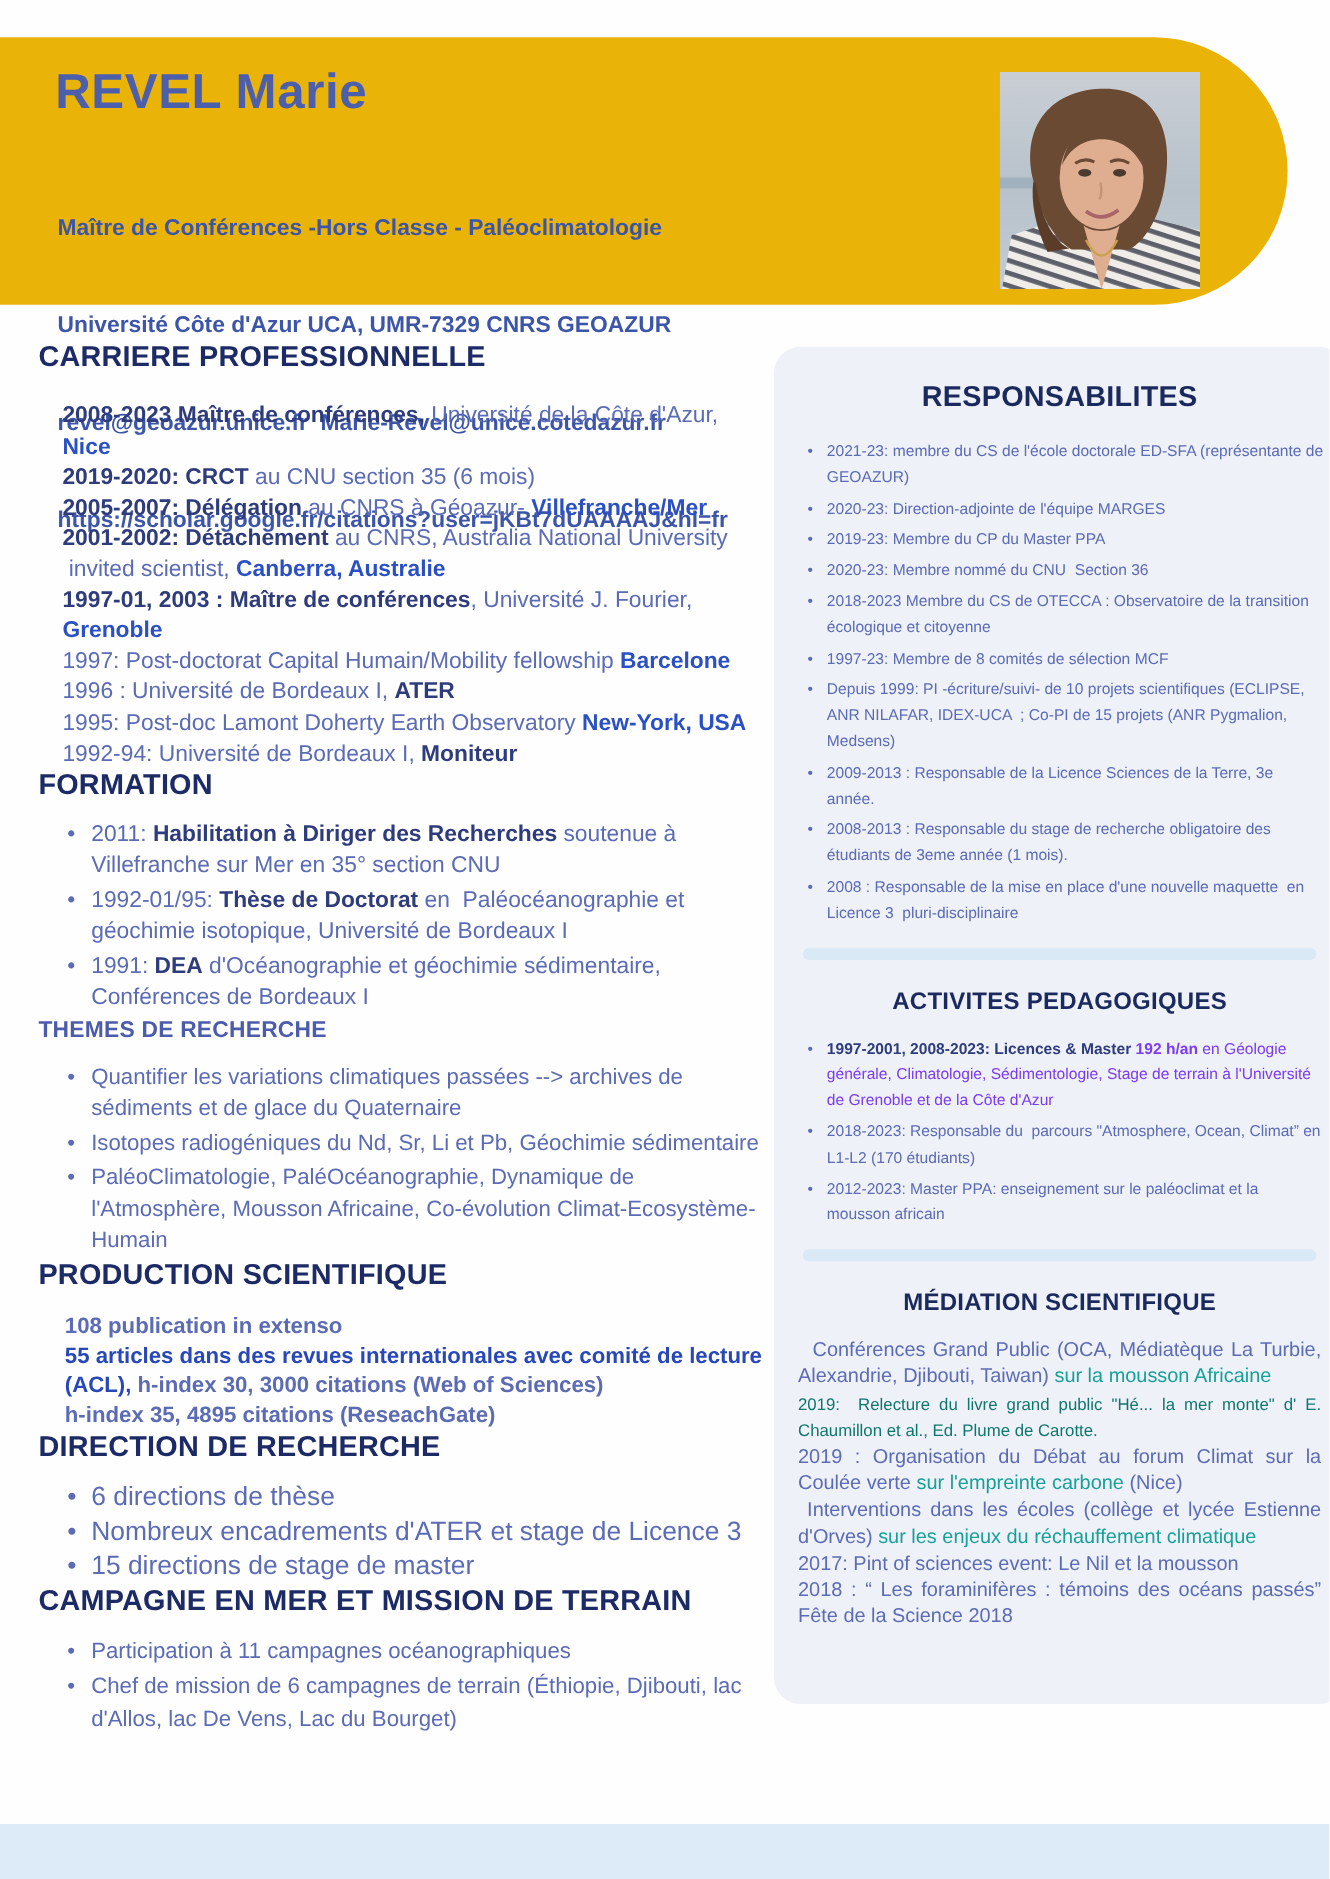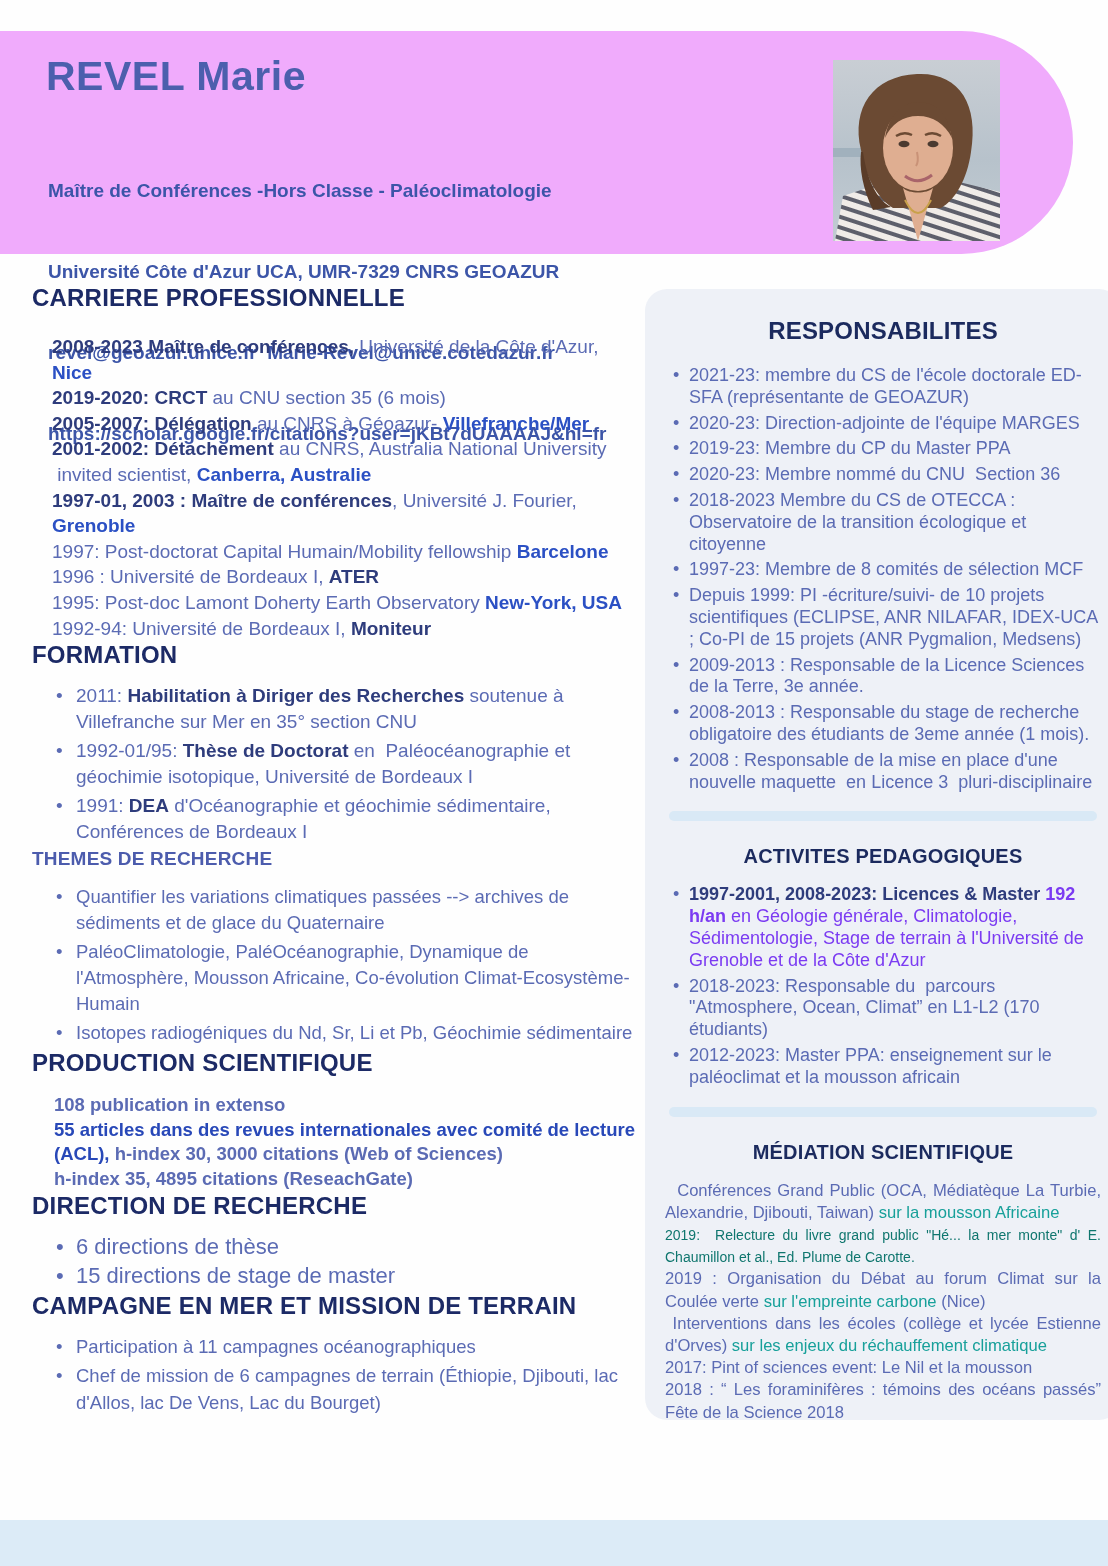--- a/index.html
+++ b/index.html
@@ -1,21 +1,21 @@
 <!DOCTYPE html>
 <html lang="fr"><head>
 <meta charset="utf-8">
 <style>
   html,body{margin:0;padding:0;background:#ffffff;}
   body{font-family:"Liberation Sans","DejaVu Sans",sans-serif;}
   .page{position:relative;width:1108px;height:1566px;background:#fefefe;overflow:hidden;}
 
   
   .header-band{position:absolute;left:0;top:31px;width:1073px;height:223px;
-    background:#f0abfc;border-radius:0 112px 112px 0;}
+    background:#eab308;border-radius:0 112px 112px 0;}
   .name{position:absolute;left:46px;top:22px;margin:0;font-size:41px;font-weight:800;
     color:#4c5fad;letter-spacing:.5px;}
   .contact{position:absolute;left:48px;top:92px;font-size:19px;line-height:27px;
     font-weight:700;color:#3c55a8;white-space:pre-wrap;}
   .contact div{margin:0;}
   .photo{position:absolute;left:833px;top:29px;width:167px;height:181px;overflow:hidden;}
   .photo svg{display:block;}
 
   
   .left-col{position:absolute;left:32px;top:284px;width:606px;}
@@ -32,21 +32,21 @@
   .dir li{margin-bottom:8px;}
   .cmp{font-size:18.5px;line-height:26.5px;}
   .mt36{margin-top:36px;} .mt26{margin-top:26px;} .mt24{margin-top:24px;}
 
   
   .right-panel{position:absolute;left:645px;top:289px;width:476px;height:1131px;
     box-sizing:border-box;background:#eef1f7;border-radius:22px;padding:16px 18px;}
   .right-panel h2.sec{text-align:center;margin:12px 0 20px 0;color:#1b2a5e;}
   .right-panel h3.psec{text-align:center;margin:24px 0 16px 0;font-size:20px;
     font-weight:800;color:#1b2a5e;letter-spacing:.2px;}
-  ul.pbullets{list-style:none;margin:0;padding:0 0 0 26px;font-size:18px;line-height:21.8px;}
+  ul.pbullets{list-style:none;margin:0;padding:0 0 0 26px;font-size:13px;line-height:21.8px;}
   ul.pbullets li{position:relative;margin:0 0 4px 0;}
   ul.pbullets li::before{content:"\2022";position:absolute;left:-16px;color:#5b6bb4;}
   .divider{height:10px;border-radius:6px;background:#d9e9f6;margin:18px 6px 0 6px;}
   .mediation{font-size:16.6px;line-height:22.2px;text-align:justify;margin:0 2px;}
   .mediation div{margin:0;}
 
   
   .footer-band{position:absolute;left:0;top:1520px;width:100%;height:46px;background:#dcebf7;}
 
   
@@ -131,39 +131,40 @@
           <li><span class="sg s">2011: </span><span class="sg nb">Habilitation à Diriger des Recherches</span><span class="sg s"> soutenue à Villefranche sur Mer en 35° section CNU</span></li>
           <li><span class="sg s">1992-01/95: </span><span class="sg nb">Thèse de Doctorat</span><span class="sg s"> en  Paléocéanographie et géochimie isotopique, Université de Bordeaux I</span></li>
           <li><span class="sg s">1991: </span><span class="sg nb">DEA</span><span class="sg s"> d'Océanographie et géochimie sédimentaire, Conférences de Bordeaux I</span></li>
         </ul>
     </section>
 
     <section>
       <h3 class="subsec mt26">THEMES DE RECHERCHE</h3>
       <ul class="bullets thm">
           <li><span class="sg s">Quantifier les variations climatiques passées --&gt; archives de sédiments et de glace du Quaternaire</span></li>
+          <li><span class="sg s">Isotopes radiogéniques du Nd, Sr, Li et Pb, Géochimie sédimentaire</span></li>
           <li><span class="sg s">PaléoClimatologie, PaléOcéanographie, Dynamique de l'Atmosphère, Mousson Africaine, Co-évolution Climat-Ecosystème-Humain</span></li>
-          <li><span class="sg s">Isotopes radiogéniques du Nd, Sr, Li et Pb, Géochimie sédimentaire</span></li>
         </ul>
     </section>
 
     <section>
       <h2 class="sec mt24">PRODUCTION SCIENTIFIQUE</h2>
       <div class="prod-lines">
           <div><span class="sg s2">108 publication in extenso</span></div>
           <div><span class="sg r">55 articles dans des revues internationales avec comité de lecture</span></div>
           <div><span class="sg r">(ACL), </span><span class="sg s2">h-index 30, 3000 citations (Web of Sciences)</span></div>
           <div><span class="sg s2">h-index 35, 4895 citations (ReseachGate)</span></div>
         </div>
     </section>
 
     <section>
       <h2 class="sec mt26">DIRECTION DE RECHERCHE</h2>
       <ul class="bullets dir">
           <li><span class="sg s">6 directions de thèse</span></li>
+          <li><span class="sg s">Nombreux encadrements d'ATER et stage de Licence 3</span></li>
           <li><span class="sg s">15 directions de stage de master</span></li>
         </ul>
     </section>
 
     <section>
       <h2 class="sec mt24">CAMPAGNE EN MER ET MISSION DE TERRAIN</h2>
       <ul class="bullets cmp">
           <li><span class="sg s">Participation à 11 campagnes océanographiques</span></li>
           <li><span class="sg s">Chef de mission de 6 campagnes de terrain (Éthiopie, Djibouti, lac d'Allos, lac De Vens, Lac du Bourget)</span></li>
         </ul>

